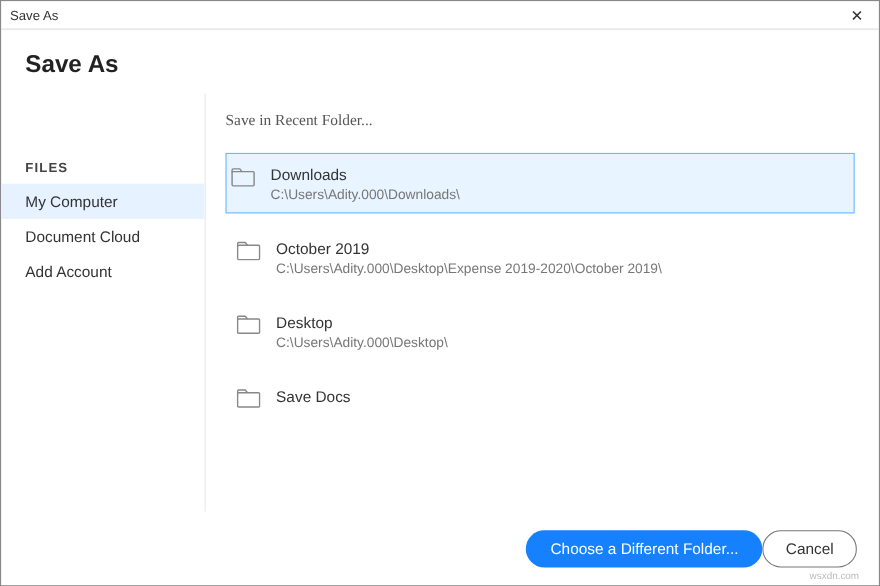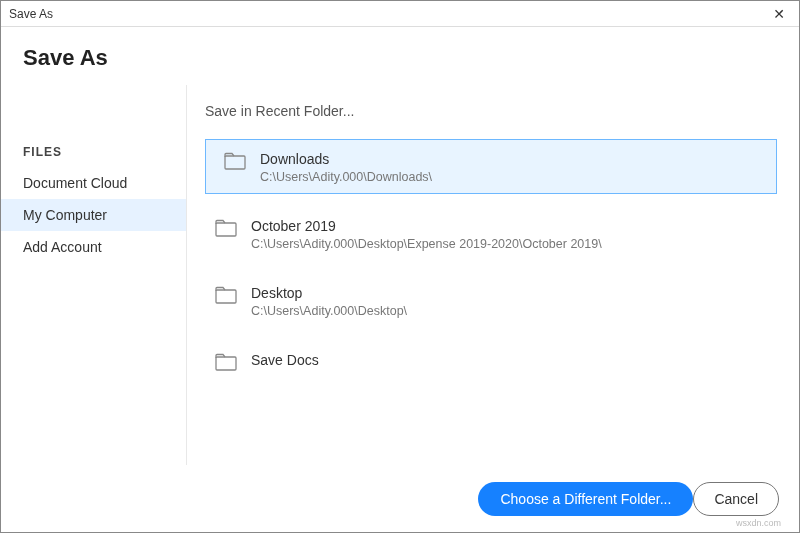--- a/index.html
+++ b/index.html
@@ -49,33 +49,33 @@
       color: #333;
       padding: 8px 22px;
       cursor: pointer;
     }
     .sidebar-item.active { background: #e6f2ff; }
     .main {
       flex: 1;
       padding: 18px 22px 10px 18px;
       overflow: hidden;
     }
-    .section-title { font-size: 14px; color: #555; margin-bottom: 20px; }
+    .section-title { font-size: 14px; color: #555; margin-bottom: 20px; font-family: Liberation Serif, serif; }
     .folder-list { display: flex; flex-direction: column; gap: 12px; }
     .folder-item {
       display: flex;
       align-items: flex-start;
       gap: 14px;
       padding: 12px 10px 10px 10px;
       cursor: pointer;
     }
     .folder-item.selected {
       background: #e8f4ff;
       border: 1px solid #6db8ff;
-      padding: 11px 9px 9px 18px;
+      padding: 11px 9px 9px 4px;
     }
     .folder-icon { flex: 0 0 22px; margin-top: 1px; }
     .folder-text { display: flex; flex-direction: column; gap: 3px; }
     .folder-name { font-size: 14px; color: #333; }
     .folder-path { font-size: 12.5px; color: #777; }
     .footer {
       position: absolute;
       bottom: 16px;
       right: 20px;
       display: flex;
@@ -115,25 +115,25 @@
   <span class="close-x">✕</span>
 </div>
 
 <div class="header">
   <div class="header-title">Save As</div>
 </div>
 
 <div class="content">
   <div class="sidebar">
     <div class="sidebar-label">FILES</div>
+    <div class="sidebar-item active">
+      <span>My Computer</span>
+    </div>
     <div class="sidebar-item">
       <span>Document Cloud</span>
-    </div>
-    <div class="sidebar-item active">
-      <span>My Computer</span>
     </div>
     <div class="sidebar-item">
       <span>Add Account</span>
     </div>
   </div>
 
   <div class="main">
     <div class="section-title">Save in Recent Folder...</div>
     <div class="folder-list">
 

